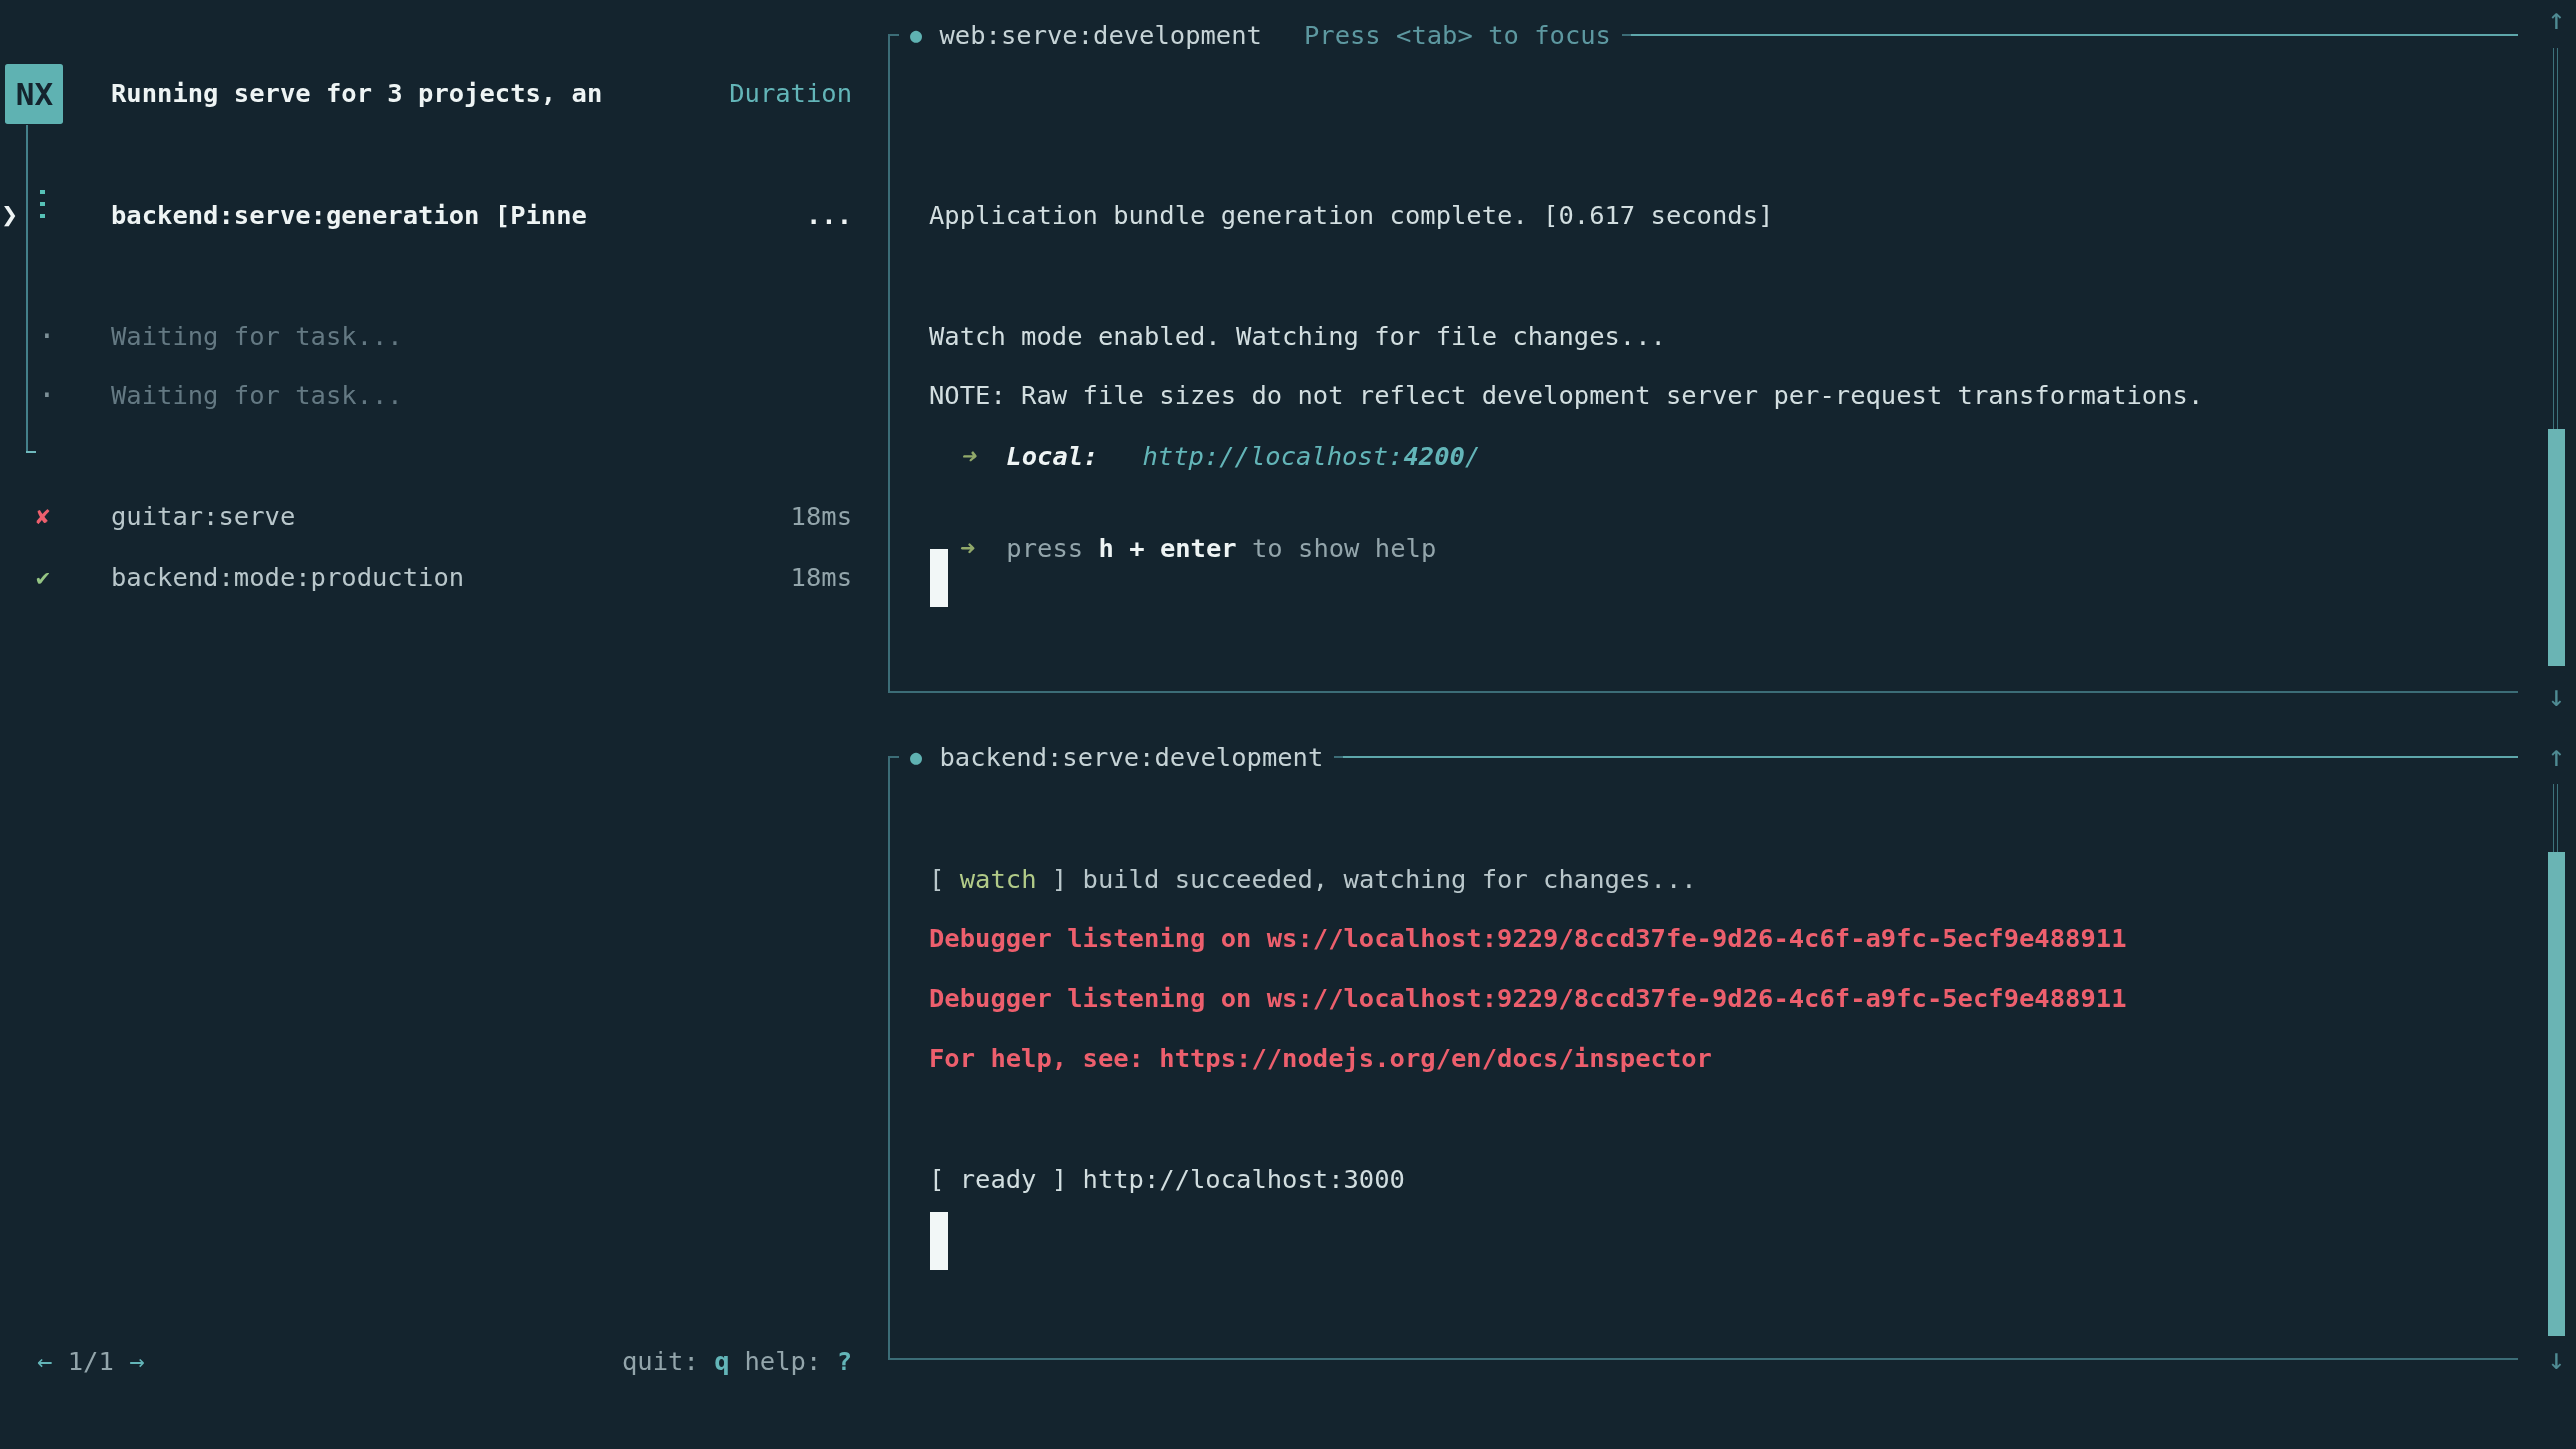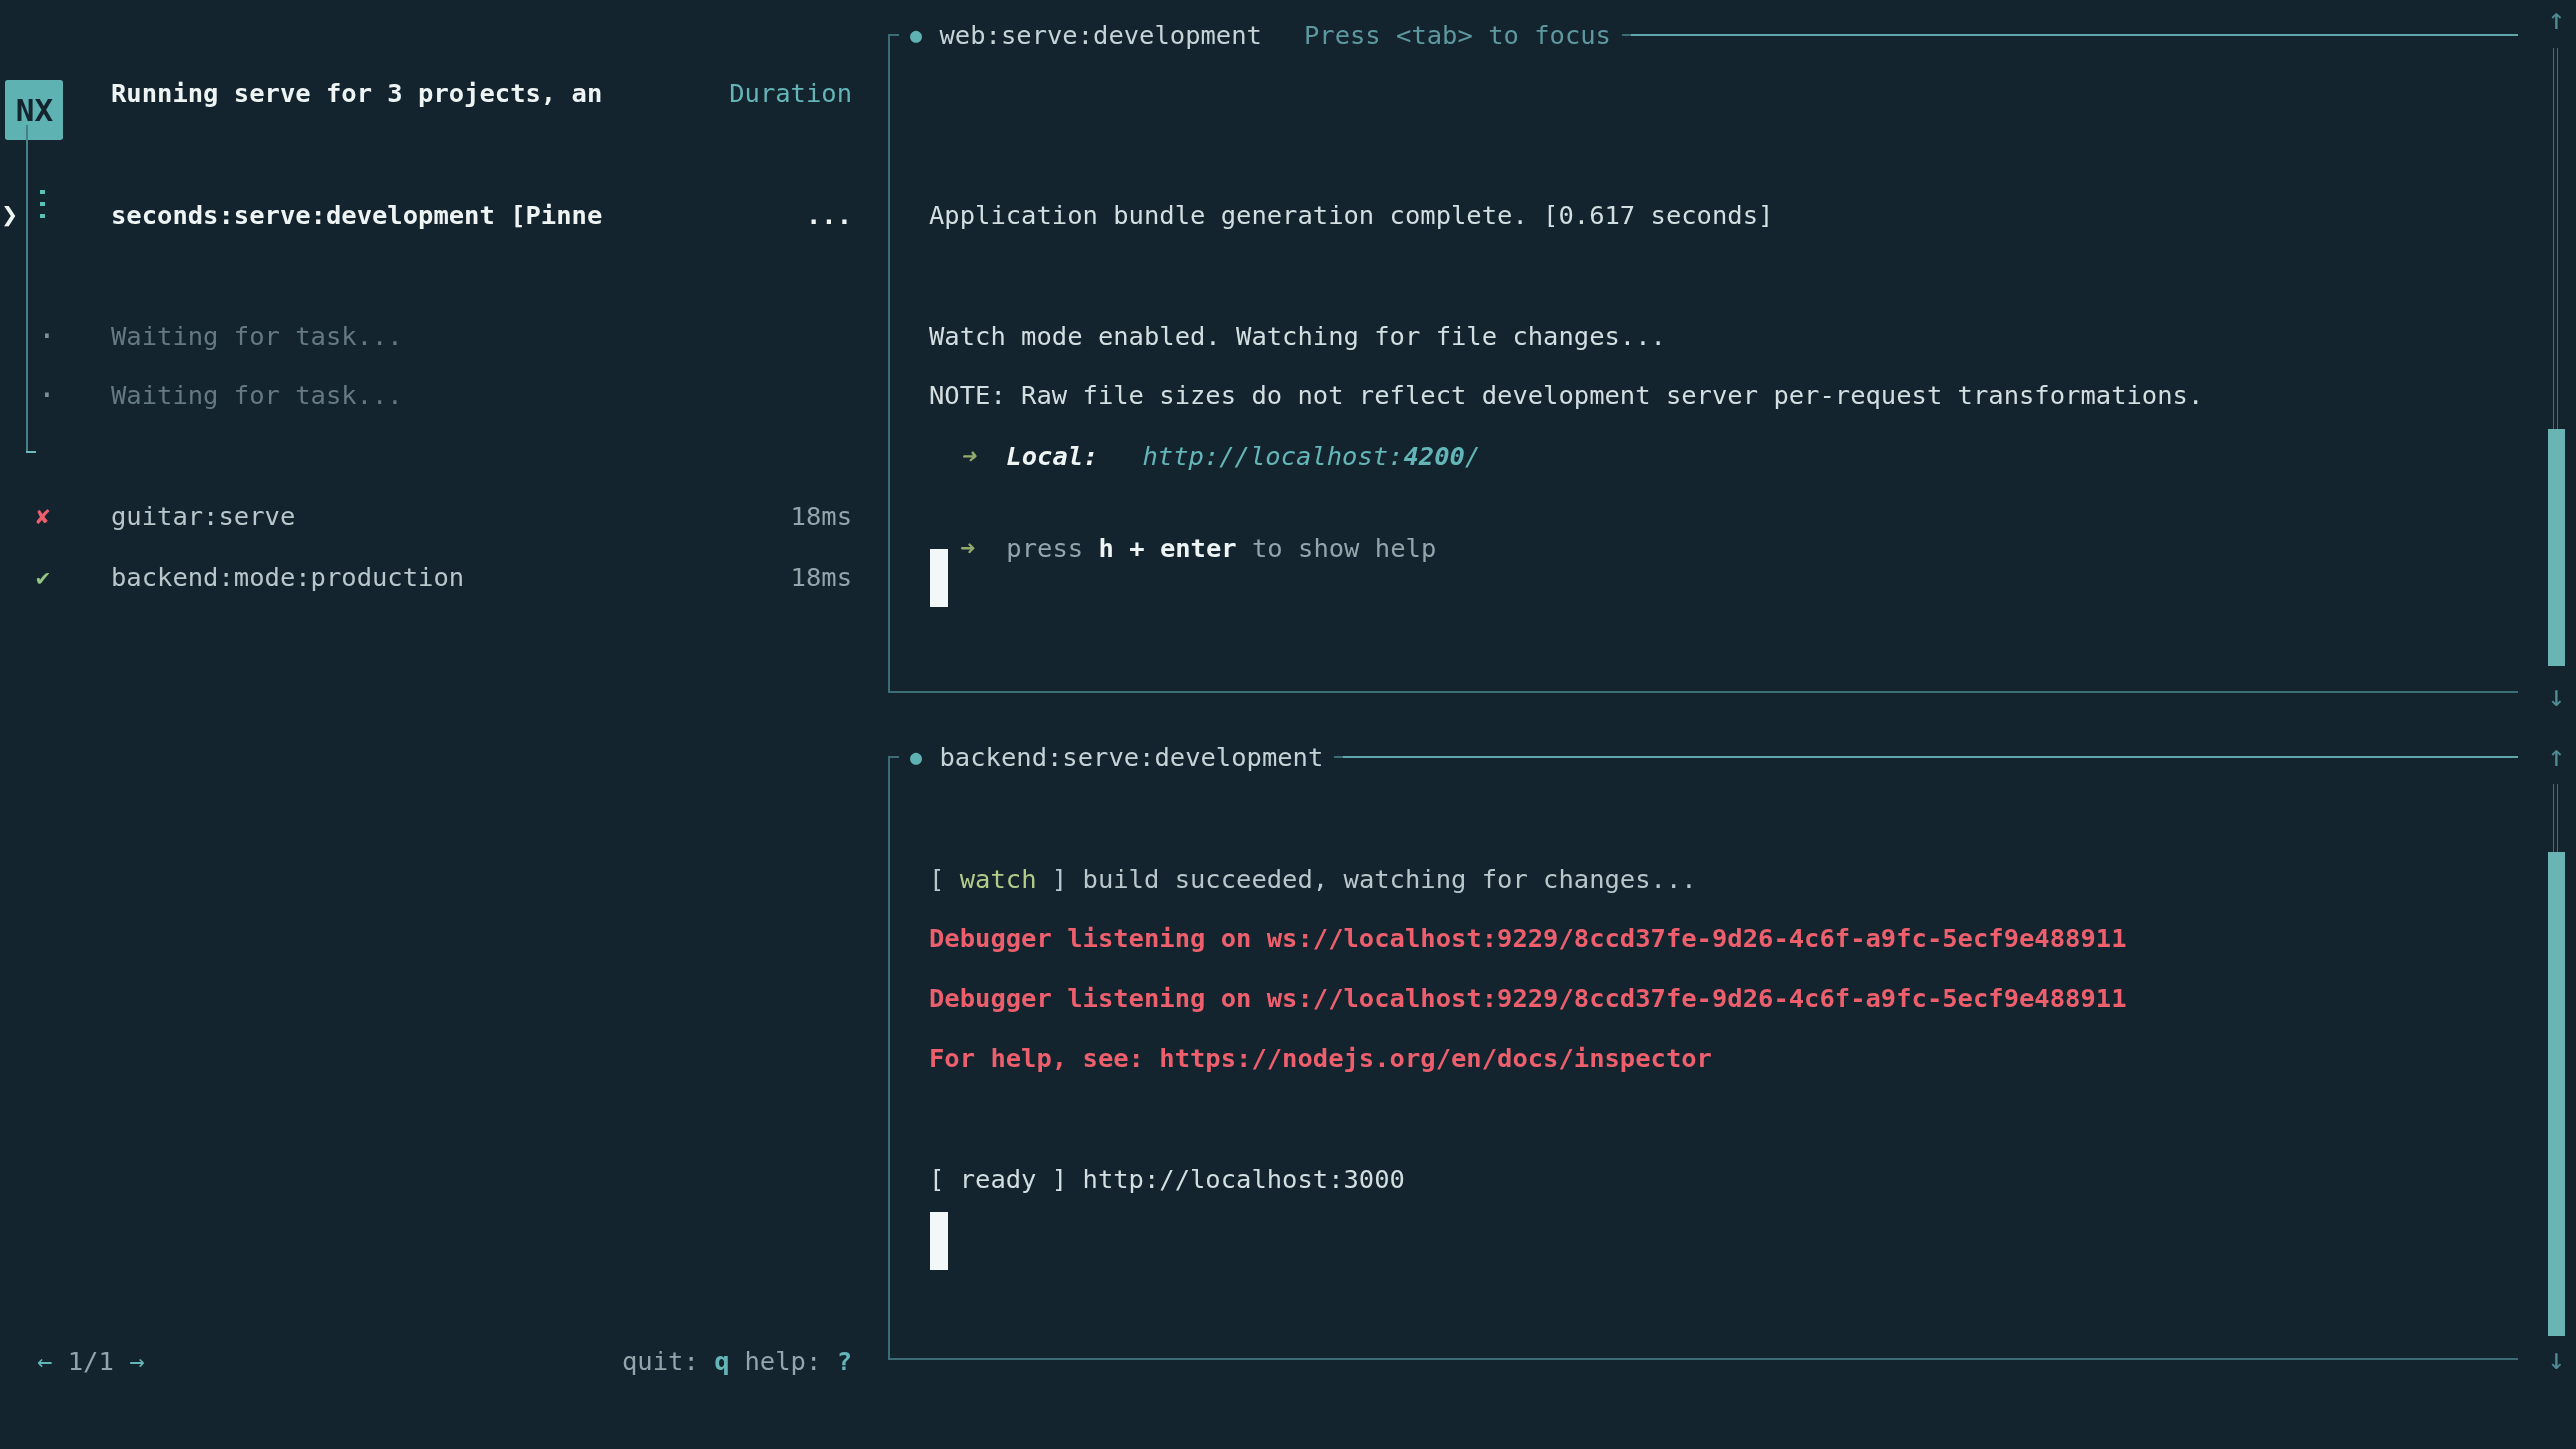--- a/index.html
+++ b/index.html
@@ -13,21 +13,21 @@
   .normal { color:#b9c7cb; }
   .mid { color:#93a5ab; }
   .dim { color:#647983; }
   .teal { color:#63b5b8; }
   .red { color:#ed5f6d; font-weight:bold; }
   .green { color:#95c584; }
   .watch-green { color:#b2cb88; }
   .olive { color:#91a96a; }
 
   
-  .nx-logo { position:absolute; left:5.4px; top:80px; width:58px; height:60px; background:#5fb2b2;
+  .nx-logo { position:absolute; left:5.4px; top:64px; width:58px; height:60px; background:#5fb2b2;
              border-radius:2.7px; color:#14242e; font-size:31px; font-weight:bold;
              display:flex; align-items:center; justify-content:center; }
   .tree-vline { position:absolute; left:25.5px; top:125px; width:2px; height:328px; background:#44808a; }
   .tree-foot  { position:absolute; left:25.5px; top:451px; width:10.7px; height:2px; background:#6fb9bd; }
 
   .task-row { position:absolute; left:0; width:852px; height:29.5px; }
   .task-label { position:absolute; left:111px; height:29.5px; line-height:29.5px; font-size:25.5px; white-space:pre; }
   .task-duration { position:absolute; right:0; height:29.5px; line-height:29.5px; font-size:25.5px; }
   .task-icon { position:absolute; left:31px; width:24px; height:29.5px; line-height:29.5px; font-size:23px; text-align:center; }
 
@@ -80,21 +80,21 @@
   <div class="tree-foot"></div>
 
   <div class="caret">❯</div>
 
   <div class="task-row" style="top:201px;">
     <span class="spinner" style="top:-11.4px;">
         <i></i>
         <i></i>
         <i></i>
       </span>
-    <span class="task-label bold bright">seconds:serve:development [Pinne</span>
+    <span class="task-label bold bright">backend:serve:generation [Pinne</span>
     <span class="task-duration bold bright">...</span>
   </div>
 
 
   <div class="task-row" style="top:322px;">
     <span class="bullet">·</span>
     <span class="task-label dim">Waiting for task...</span>
   </div>
 
   <div class="task-row" style="top:381px;">

